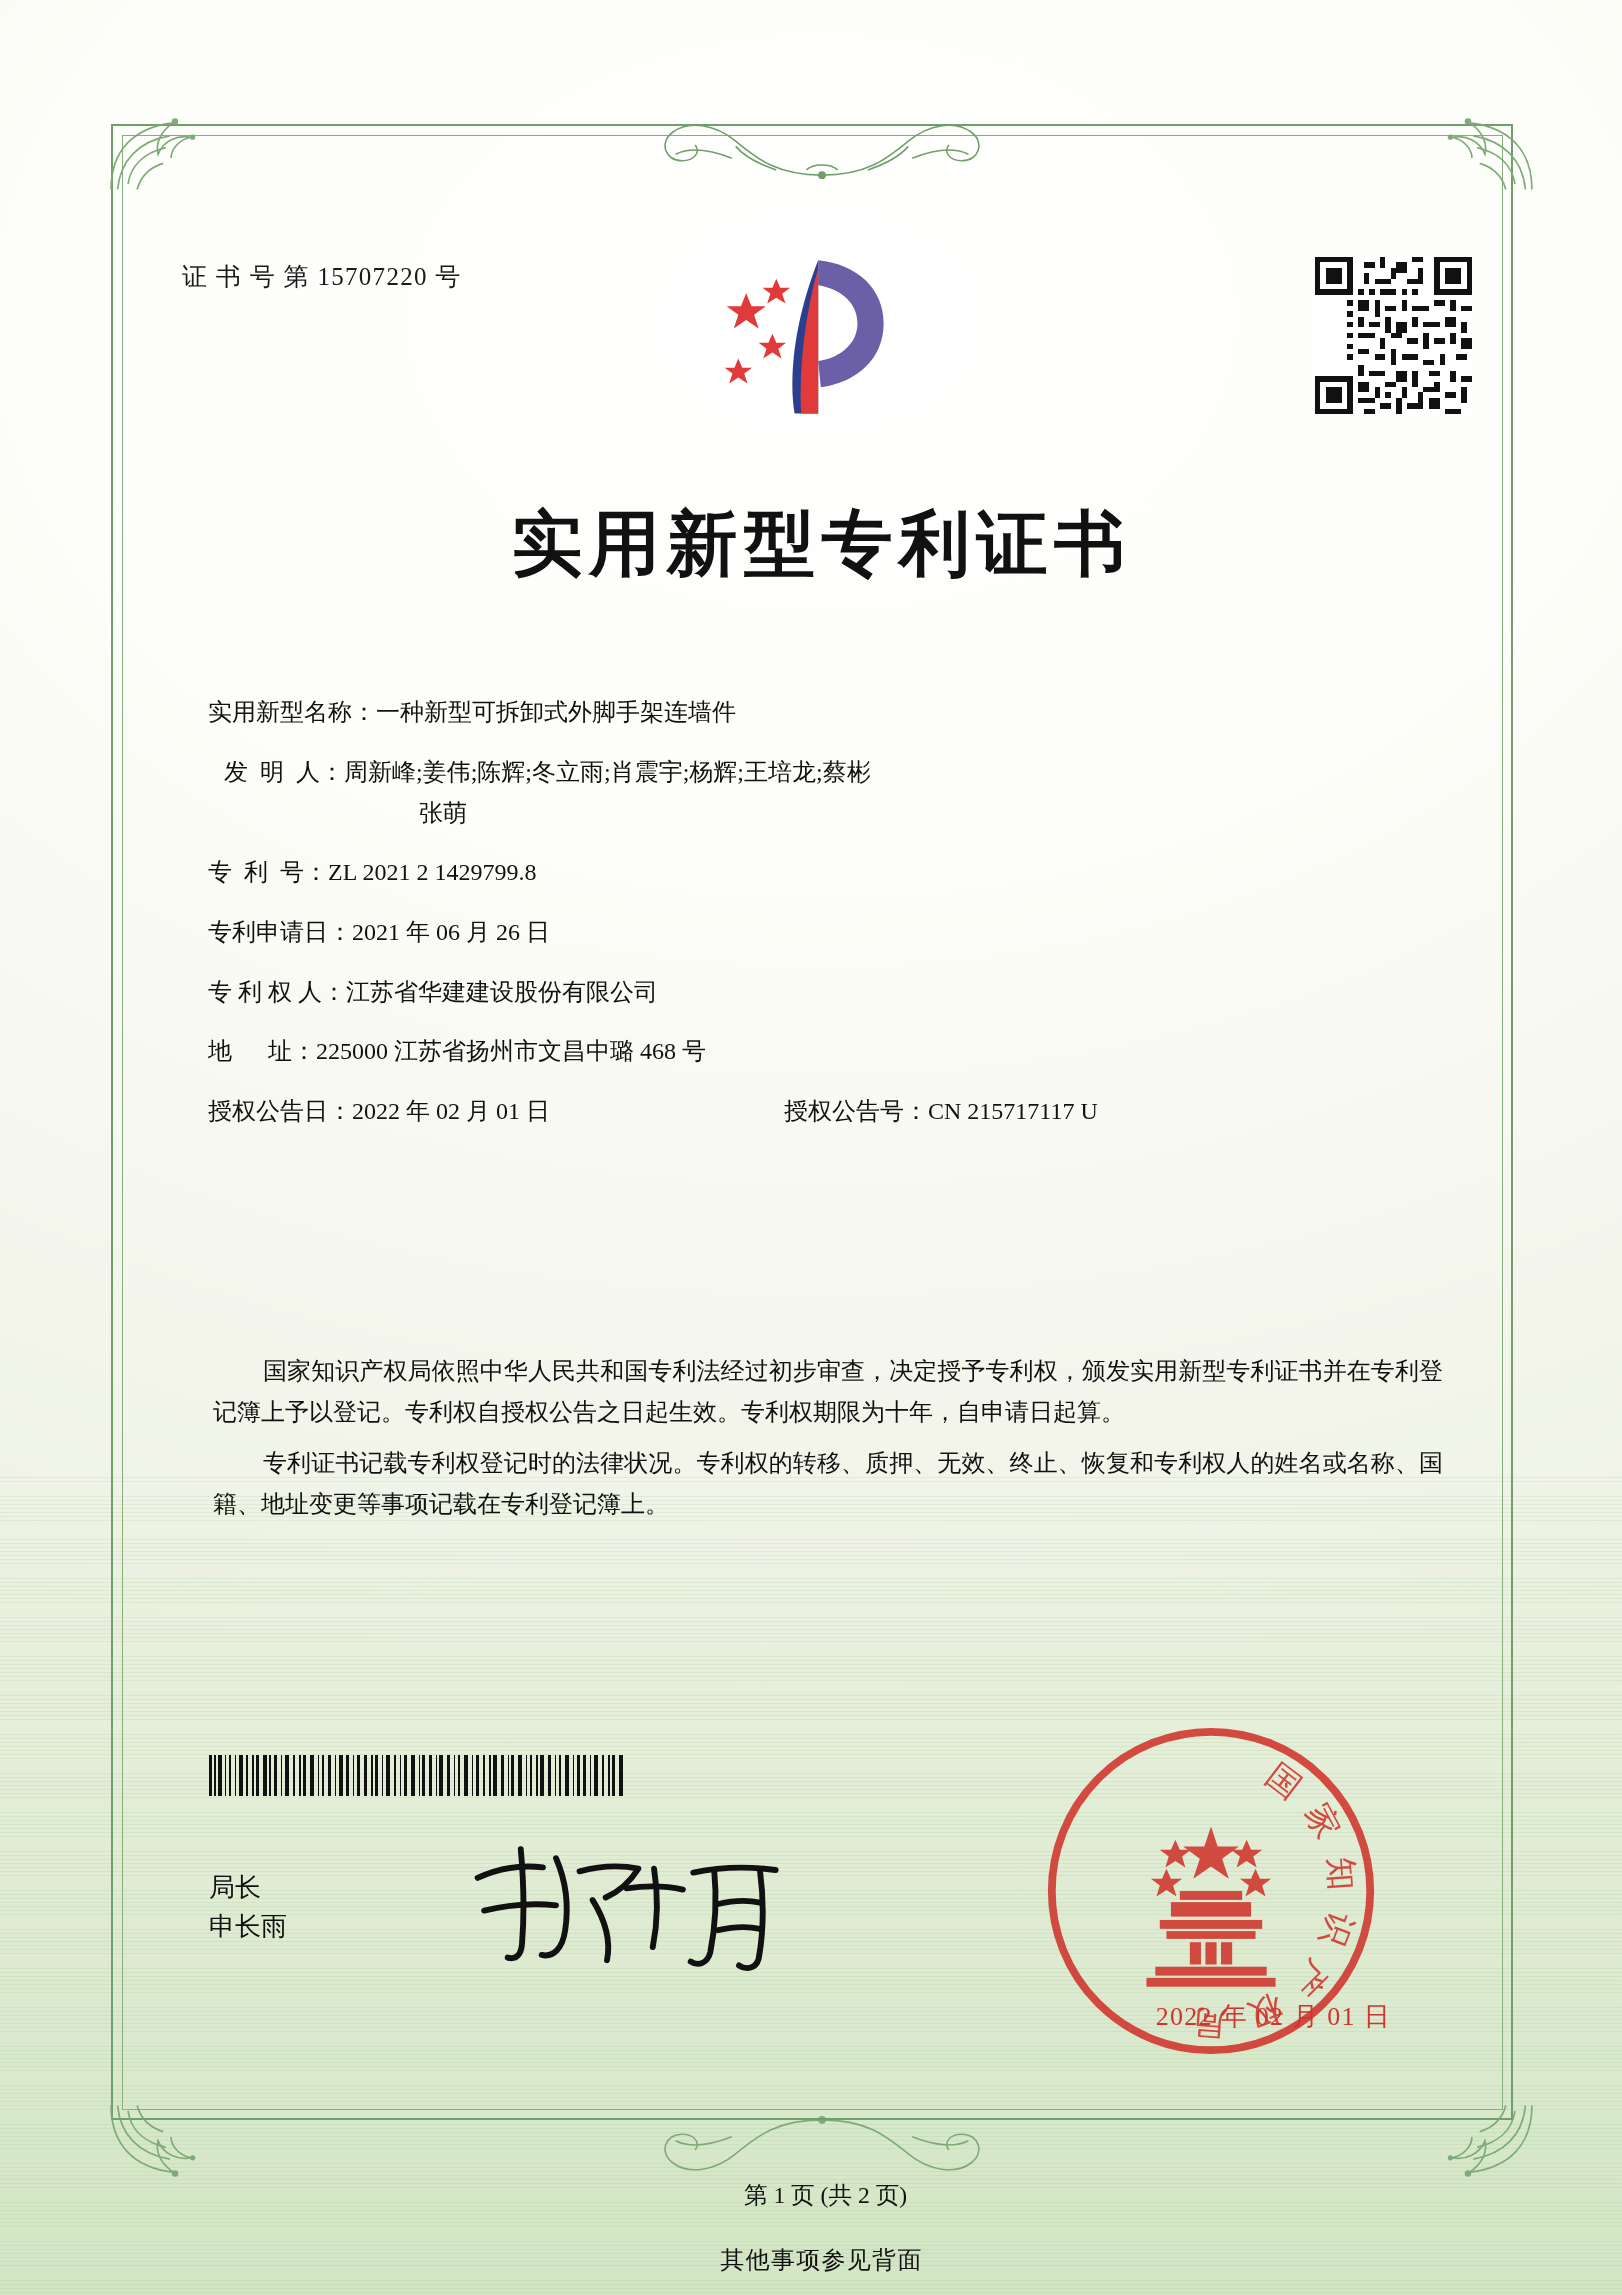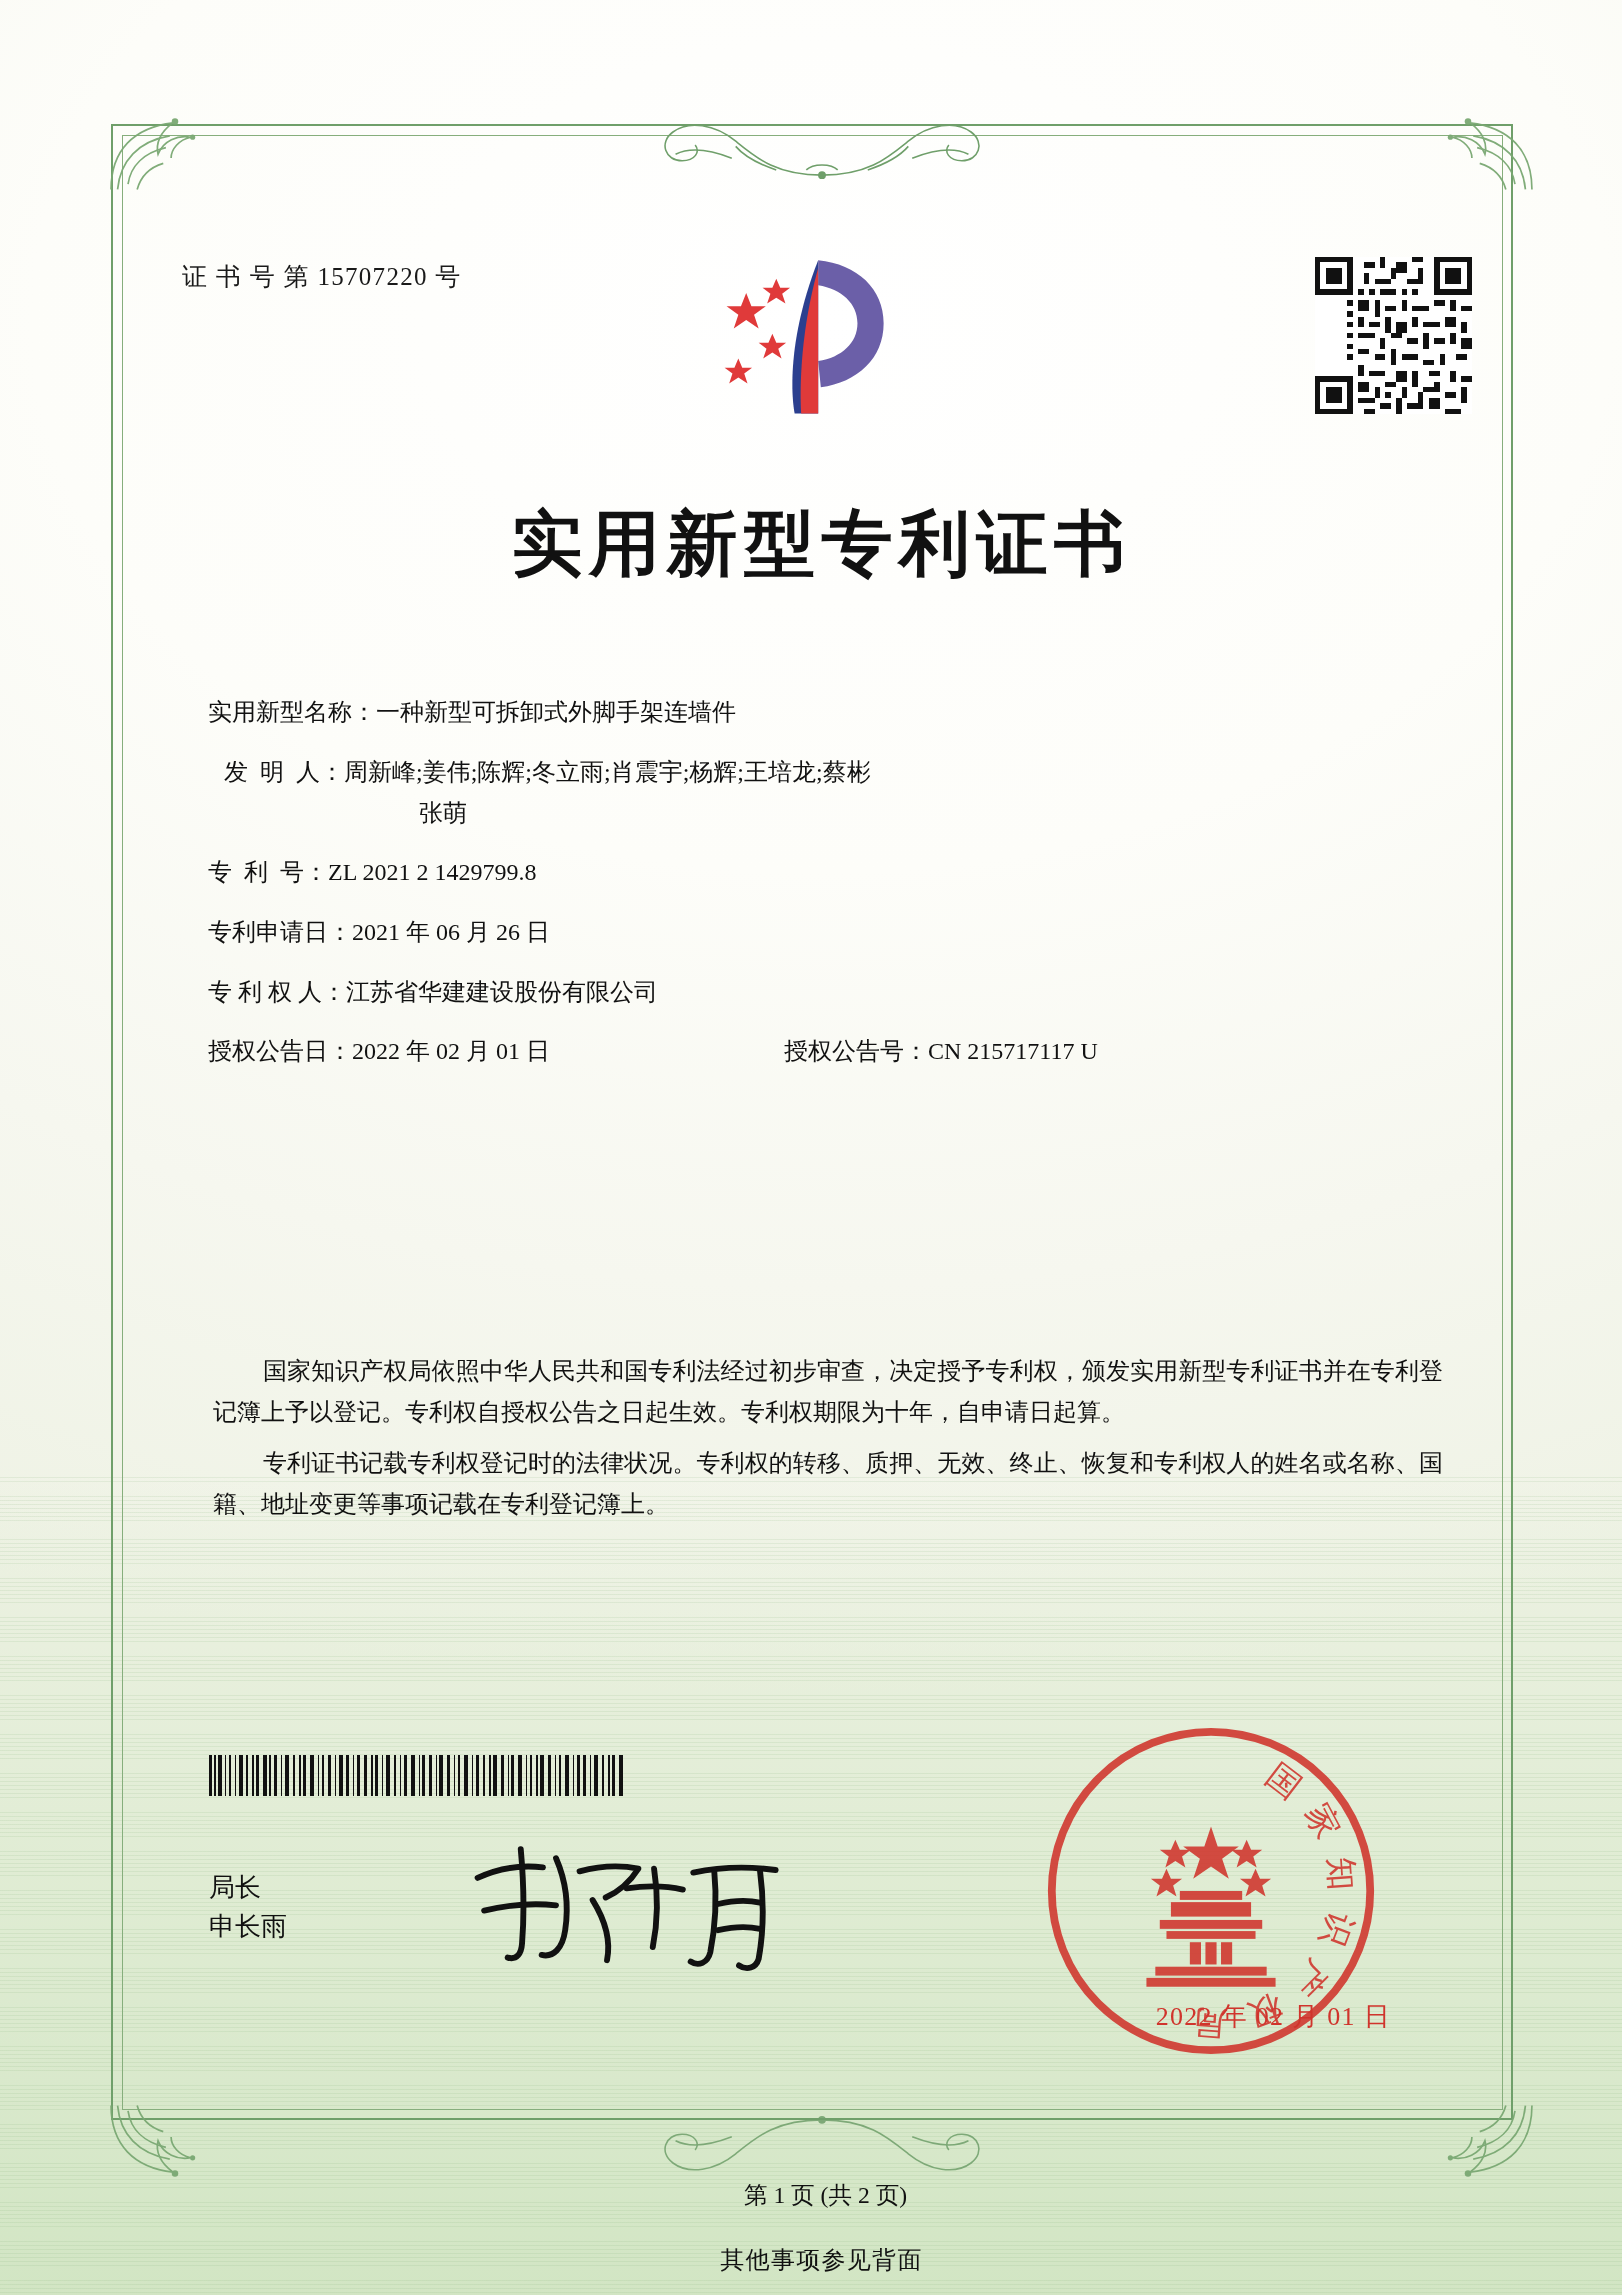--- a/index.html
+++ b/index.html
@@ -482,20 +482,24 @@
     <div class="field-row">
       <span class="field-label">专利申请日：</span>
       <span class="field-value">2021 年 06 月 26 日</span>
     </div>
 
     <div class="field-row">
       <span class="field-label">专 利 权 人：</span>
       <span class="field-value">江苏省华建建设股份有限公司</span>
     </div>
 
+    <div class="field-row">
+      <span class="field-label">地      址：</span>
+      <span class="field-value">225000 江苏省扬州市文昌中璐 468 号</span>
+    </div>
 
     <div class="two-col">
       <div class="col-a">
         <span class="field-label">授权公告日：</span>
         <span class="field-value">2022 年 02 月 01 日</span>
       </div>
       <div class="col-b">
         <span class="field-label">授权公告号：</span>
         <span class="field-value">CN 215717117 U</span>
       </div>

